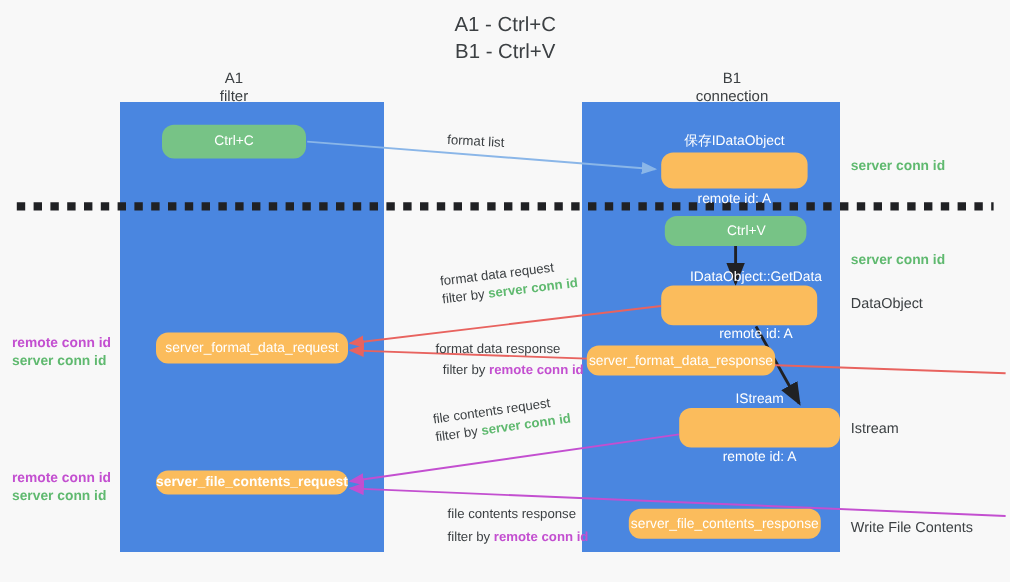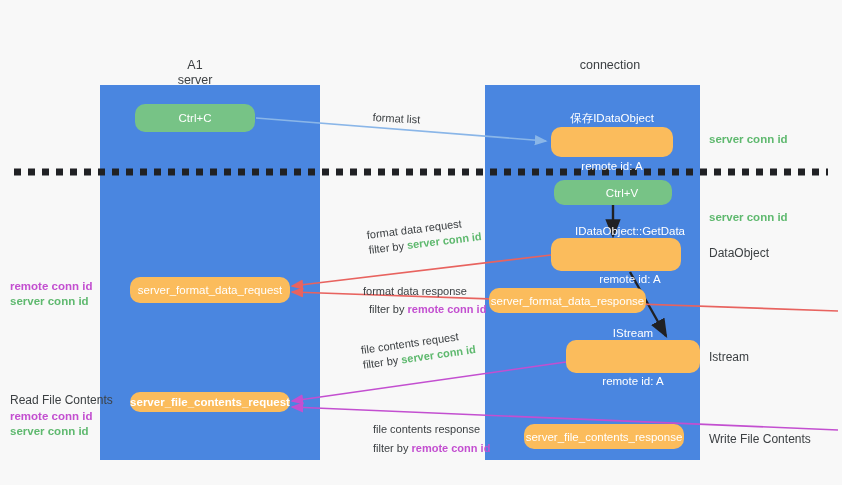--- a/index.html
+++ b/index.html
@@ -34,26 +34,31 @@
   .edge-label .server{color:#5fb96f;font-weight:bold;}
   .edge-label .remote{color:#c34fd0;font-weight:bold;}
   .left-block{position:absolute;white-space:nowrap;}
   .left-block .plain{font-size:12px;line-height:17px;color:#3c4043;}
 </style>
 </head>
 <body>
 
 <div class="stage">
 
+  <div class="title" style="left:311px;top:10px;width:220px;">
+    <div>A1 - Ctrl+C</div>
+    <div>B1 - Ctrl+V</div>
+  </div>
 
   <div class="lane-head" style="left:145px;top:58px;width:100px;">
     <div>A1</div>
-    <div>server</div>
+    <div>filter</div>
   </div>
   <div class="lane-head" style="left:555px;top:58px;width:110px;">
+    <div>B1</div>
     <div>connection</div>
   </div>
 
   <div class="lane" style="left:100px;top:85px;width:220px;height:375px;"></div>
   <div class="lane" style="left:485px;top:85px;width:215px;height:375px;"></div>
 
   <svg class="layer" aria-hidden="true">
     <defs>
       <marker id="ah-blue" markerWidth="9" markerHeight="9" refX="7" refY="3.2" orient="auto">
         <path d="M0,0 L8,3.2 L0,6.4 z" fill="#8ab6e8"></path>
@@ -130,21 +135,20 @@
   <div class="side-label" style="left:709px;top:245px;">DataObject</div>
   <div class="side-label" style="left:709px;top:349px;">Istream</div>
   <div class="side-label" style="left:709px;top:431px;">Write File Contents</div>
 
   <div class="left-block" style="left:10px;top:279px;">
     <div class="tag remote">remote conn id</div>
     <div class="tag server">server conn id</div>
   </div>
 
   <div class="left-block" style="left:10px;top:392px;">
-    <div class="plain">Read File Contents</div>
     <div class="tag remote">remote conn id</div>
     <div class="tag server">server conn id</div>
   </div>
 
   <div class="edge-label" style="left:373px;top:110px;transform:rotate(3deg);">
     <span>format list</span>
   </div>
 
   <div class="edge-label" style="left:366px;top:228px;transform:rotate(-7deg);">
     <div>format data request</div>

